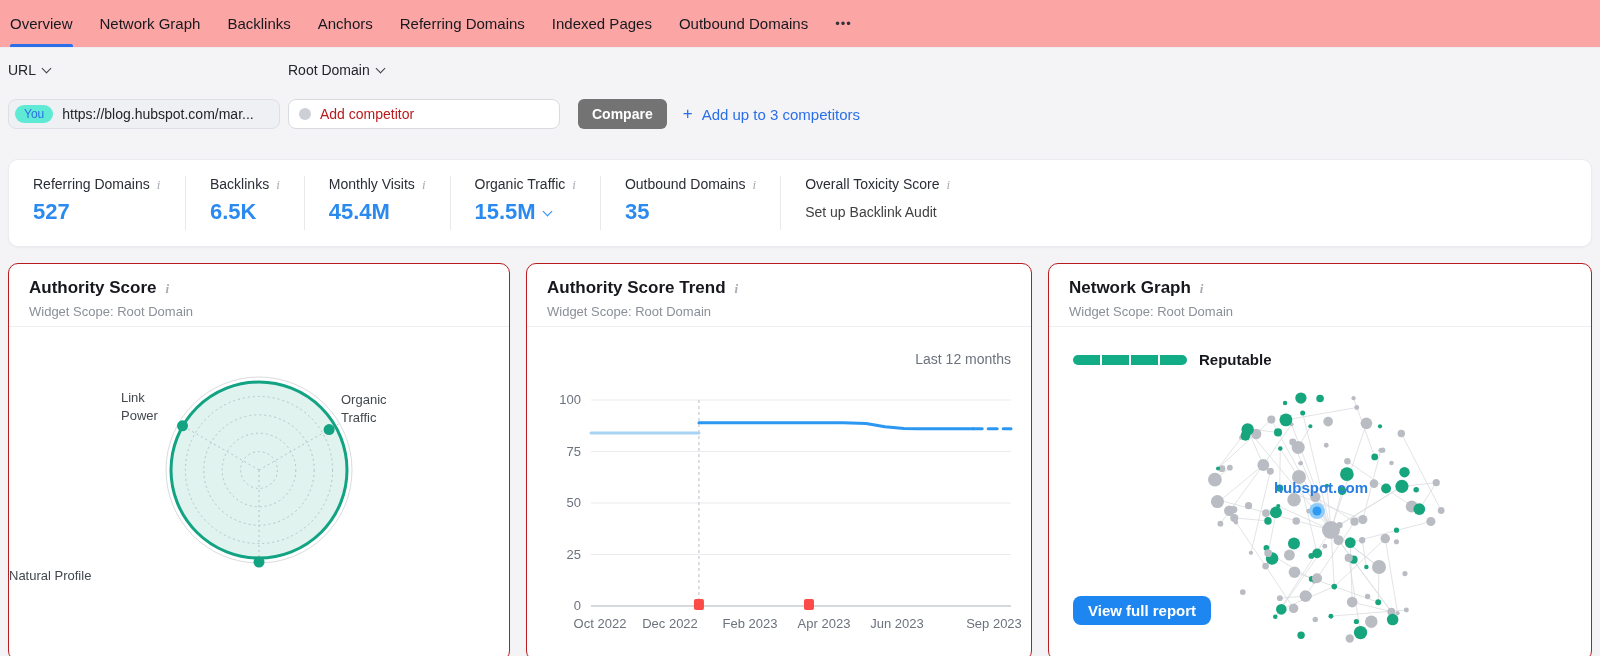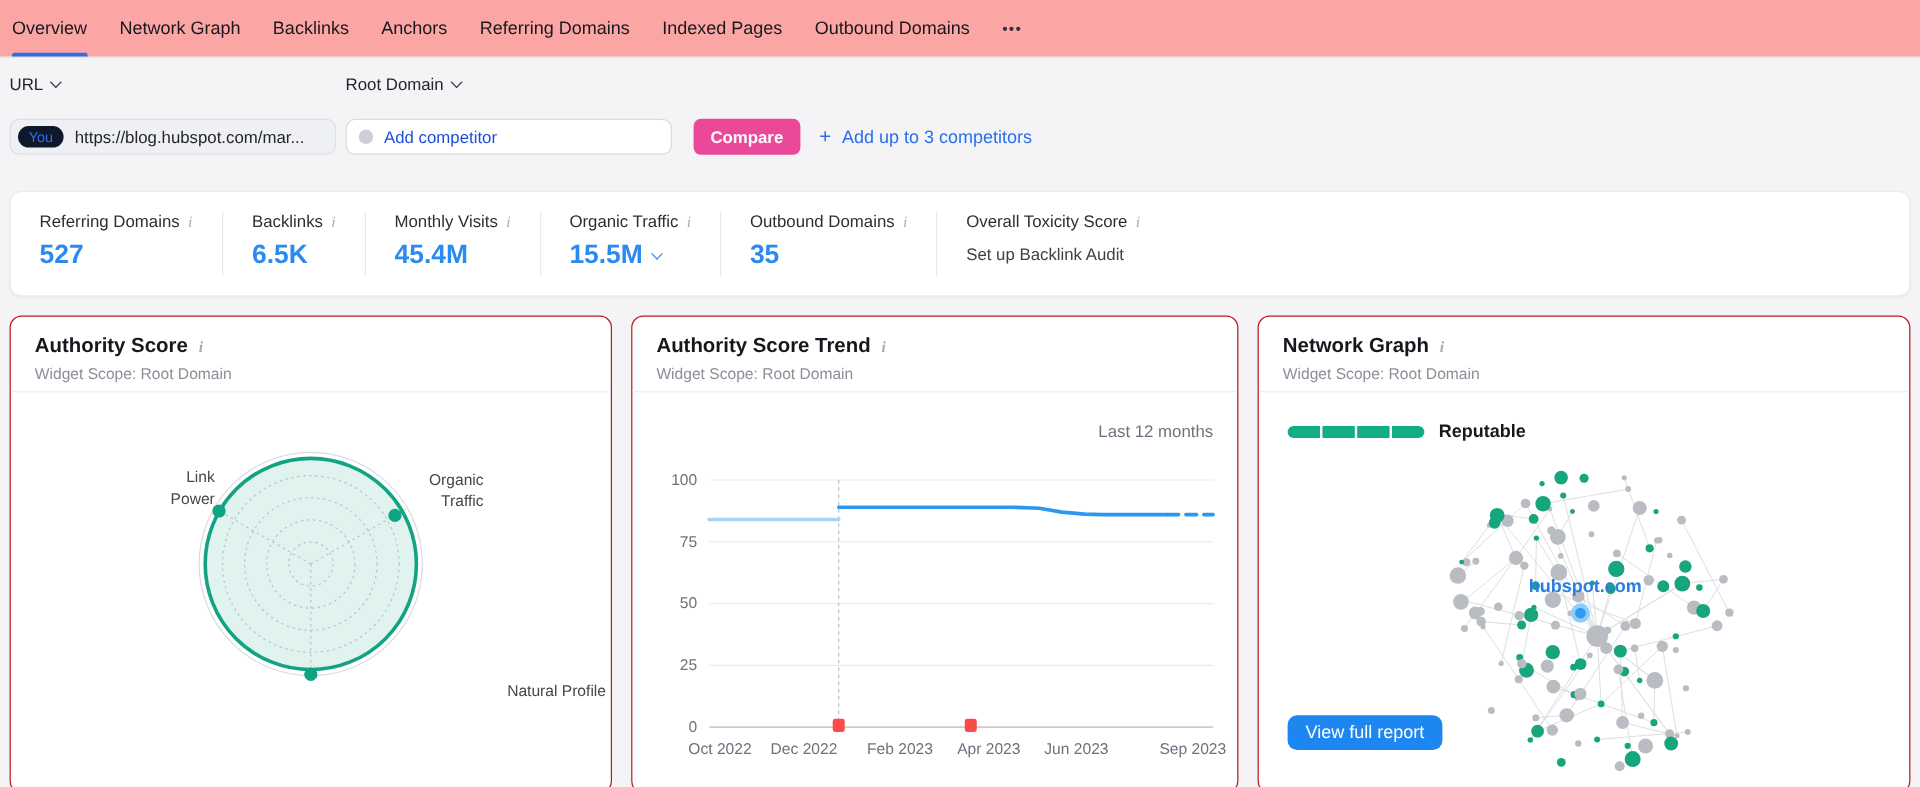--- a/index.html
+++ b/index.html
@@ -11,26 +11,26 @@
   .tab.active::after{content:"";position:absolute;left:0;right:0;bottom:0;height:3px;background:#2b6fe8;border-radius:2px 2px 0 0}
   .tab.more{font-size:13px;letter-spacing:1px;color:#30333a}
 
   
   .filterbar{display:flex;align-items:flex-end;padding:14px 0 16px 8px}
   .fcol{display:flex;flex-direction:column;margin-right:8px}
   .dd-label{display:flex;align-items:center;gap:7px;font-size:14px;color:#23252b;margin-bottom:21px;cursor:pointer}
   .chev{width:7px;height:7px;border-right:1.7px solid #3c3f46;border-bottom:1.7px solid #3c3f46;transform:rotate(45deg);margin-top:-4px}
   .chev.blue{border-color:#2b8af0;margin-top:-2px}
   .url-box{width:272px;height:30px;background:#eef0f4;border:1px solid #dcdfe5;border-radius:8px;display:flex;align-items:center;gap:9px;padding:0 6px 0 6px;cursor:text}
-  .you{background:#0f172a;color:#2b6fe8;font-size:12px;padding:2px 9px;border-radius:10px;flex:0 0 auto}
+  .you{background:#5eead4;color:#2b6fe8;font-size:12px;padding:2px 9px;border-radius:10px;flex:0 0 auto}
   .url-text{font-size:14px;color:#23252b;white-space:nowrap;overflow:hidden}
   .competitor{width:272px;height:30px;background:#fff;border:1px solid #d8dbe0;border-radius:8px;display:flex;align-items:center;gap:9px;padding:0 10px;cursor:text}
   .dot-ic{width:12px;height:12px;border-radius:50%;background:#ccd0d6}
-  .ph{font-size:14px;color:#1d4ed8}
-  .compare-btn{height:30px;margin-left:10px;background:#ec4899;color:#fff;font-weight:bold;font-size:14px;border:none;border-radius:6px;padding:0 14px;cursor:pointer;font-family:"Liberation Sans",sans-serif}
+  .ph{font-size:14px;color:#b91c1c}
+  .compare-btn{height:30px;margin-left:10px;background:#737373;color:#fff;font-weight:bold;font-size:14px;border:none;border-radius:6px;padding:0 14px;cursor:pointer;font-family:"Liberation Sans",sans-serif}
   .addlink{display:flex;align-items:center;gap:9px;height:30px;margin-left:16px;color:#2b6fe8;font-size:15px;cursor:pointer;text-decoration:none}
   .addlink .plus{font-size:17px}
 
   
   .metrics-card{margin:14px 8px 0;background:#fff;border:1px solid #ececf0;border-radius:10px;box-shadow:0 1px 2px rgba(16,24,40,.04);display:flex;padding:16px 0;height:88px}
   .metric{padding:0 24px;border-left:1px solid #e7e9ed;display:flex;flex-direction:column}
   .metric:first-child{border-left:none}
   .m-label{font-size:14px;color:#2b2e36;display:flex;align-items:center;gap:7px;white-space:nowrap}
   .m-value{margin-top:7px;font-size:22px;font-weight:bold;color:#2b8af0;display:flex;align-items:center;gap:8px}
   .m-link{margin-top:12px;font-size:14px;color:#404040;cursor:pointer;white-space:nowrap}
@@ -43,38 +43,38 @@
   .card-head{height:63px;padding:14px 20px 0;border-bottom:1px solid #eceef1}
   .card-title{font-size:17px;font-weight:bold;color:#16181d;display:flex;align-items:center;gap:9px}
   .card-sub{font-size:13px;color:#8a8f98;margin-top:6px}
   .card-body{position:relative;height:334px}
 
   
   .score-row{display:flex;align-items:center;gap:10px;padding:14px 20px 0;height:36px}
   .score-num{font-size:21px;font-weight:bold;color:#16181d}
   .badge{background:#d8f3e6;color:#0f9c74;font-size:13px;padding:3px 11px;border-radius:12px}
   .radar-wrap{position:relative;height:282px}
-  .radar-lbl{position:absolute;font-size:13px;color:#43474e;line-height:1.35;text-align:right}
+  .radar-lbl{position:absolute;font-size:13px;color:#43474e;line-height:1.35;text-align:left}
   .lbl-lp{left:112px;width:58px;top:62px}
   .lbl-ot{left:332px;width:62px;top:64px}
   .lbl-np{left:0;right:4px;top:240px}
 
   
   .range-lbl{position:absolute;top:24px;right:20px;font-size:14px;color:#6c727d}
   #trend-svg{position:absolute;left:0;top:60px}
 
   
   .meter-row{position:absolute;left:24px;top:24px;display:flex;align-items:center;gap:12px}
   .meter{display:flex;gap:2px}
   .meter span{width:27px;height:10px;background:#12ad87}
   .meter span:first-child{border-radius:6px 0 0 6px}
   .meter span:last-child{border-radius:0 6px 6px 0}
   .meter-lbl{font-size:15px;font-weight:bold;color:#16181d}
   #network-svg{position:absolute;left:0;top:0}
-  .report-btn{position:absolute;left:24px;bottom:36px;background:#1d86f0;color:#fff;border:none;border-radius:8px;font-size:15px;font-weight:normal;padding:6px 15px;cursor:pointer;font-family:"Liberation Sans",sans-serif}
+  .report-btn{position:absolute;left:24px;bottom:36px;background:#1d86f0;color:#fff;border:none;border-radius:8px;font-size:15px;font-weight:bold;padding:6px 15px;cursor:pointer;font-family:"Liberation Sans",sans-serif}
 </style>
 </head>
 <body>
 
 <nav class="tabbar">
   <div class="tab active">
       <span>Overview</span>
     </div>
   <div class="tab">
       <span>Network Graph</span>

